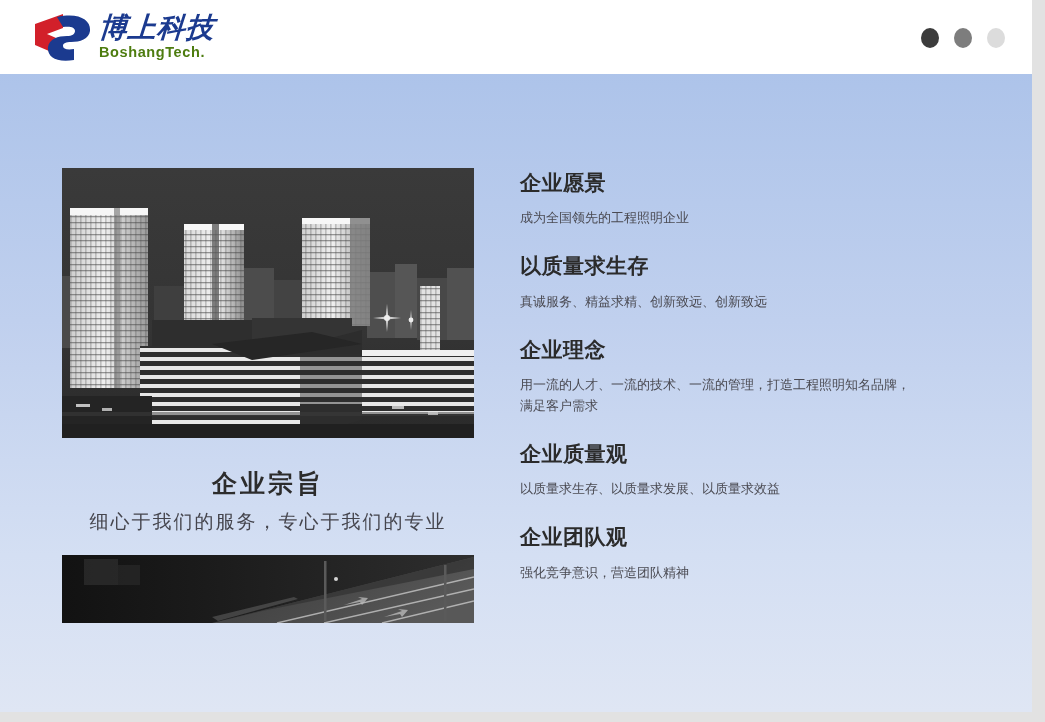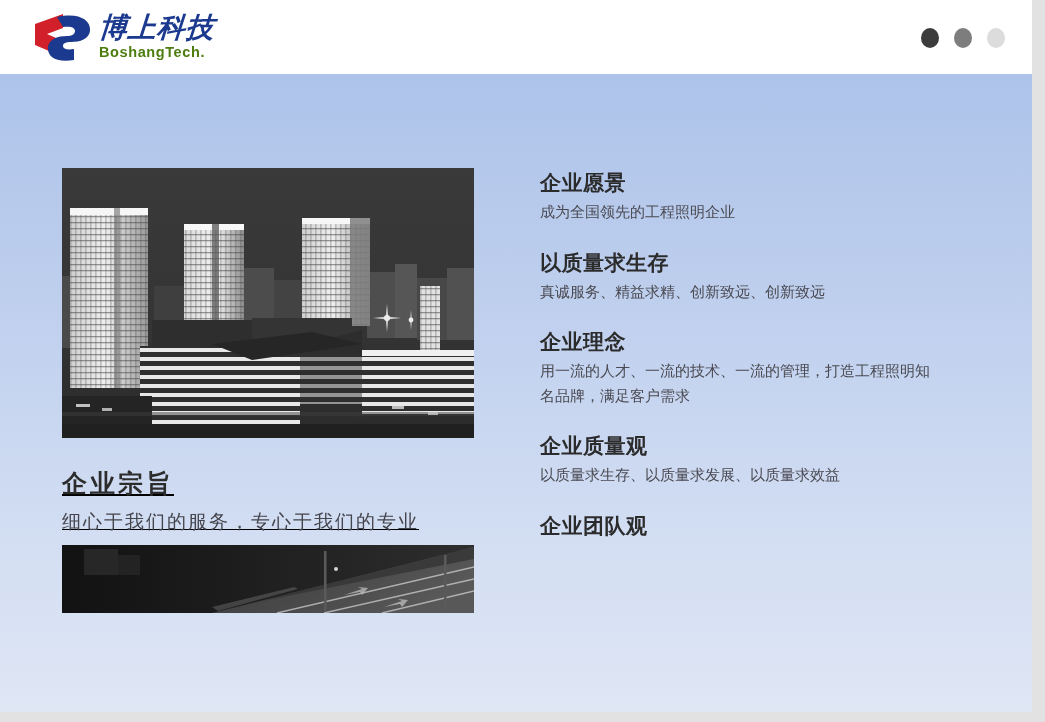--- a/index.html
+++ b/index.html
@@ -98,21 +98,21 @@
   }
 
   #col-left {
     position: absolute;
     left: 62px;
     top: 94px;
     width: 412px;
   }
   #col-right {
     position: absolute;
-    left: 540px;
+    left: 520px;
     top: 96px;
     width: 420px;
   }
 
   
   .photo {
     position: relative;
     overflow: hidden;
     background: #2a2a2a;
   }
@@ -122,22 +122,22 @@
   }
   #photo-road {
     width: 412px;
     height: 68px;
     margin-top: 0;
   }
   .photo svg { display: block; }
 
   
   #purpose {
-    padding: 30px 0 10px 0;
-    text-decoration: underline;
+    text-align: center;
+    padding: 30px 0 20px 0;
   }
   #purpose .h {
     font-family: "DejaVu Sans", "Liberation Sans", sans-serif;
     font-size: 25px;
     font-weight: bold;
     color: #2c2c2c;
     letter-spacing: 3px;
     line-height: 1.25;
   }
   #purpose .p {
@@ -154,23 +154,23 @@
   .vblock:last-child { margin-bottom: 0; }
   .vblock .h {
     font-family: "DejaVu Sans", "Liberation Sans", sans-serif;
     font-size: 21px;
     font-weight: bold;
     color: #2b2b2b;
     letter-spacing: 0.5px;
     line-height: 1.3;
   }
   .vblock .p {
-    margin-top: 3px;
+    margin-top: 10px;
     font-family: "DejaVu Sans", "Liberation Sans", sans-serif;
-    font-size: 15px;
+    font-size: 13px;
     color: #4a4a52;
     line-height: 1.62;
     max-width: 400px;
   }
 
   
   #gutter-right {
     position: absolute;
     left: 1032px;
     top: 0;
@@ -387,20 +387,21 @@
         <div class="p">用一流的人才、一流的技术、一流的管理，打造工程照明知名品牌，满足客户需求</div>
       </div>
 
       <div class="vblock">
         <div class="h">企业质量观</div>
         <div class="p">以质量求生存、以质量求发展、以质量求效益</div>
       </div>
 
       <div class="vblock">
         <div class="h">企业团队观</div>
+        <div class="p">强化竞争意识，营造团队精神</div>
       </div>
 
     </div>
 
   </div>
 </div>
 
 <div id="gutter-right"></div>
 <div id="gutter-bottom"></div>
 

